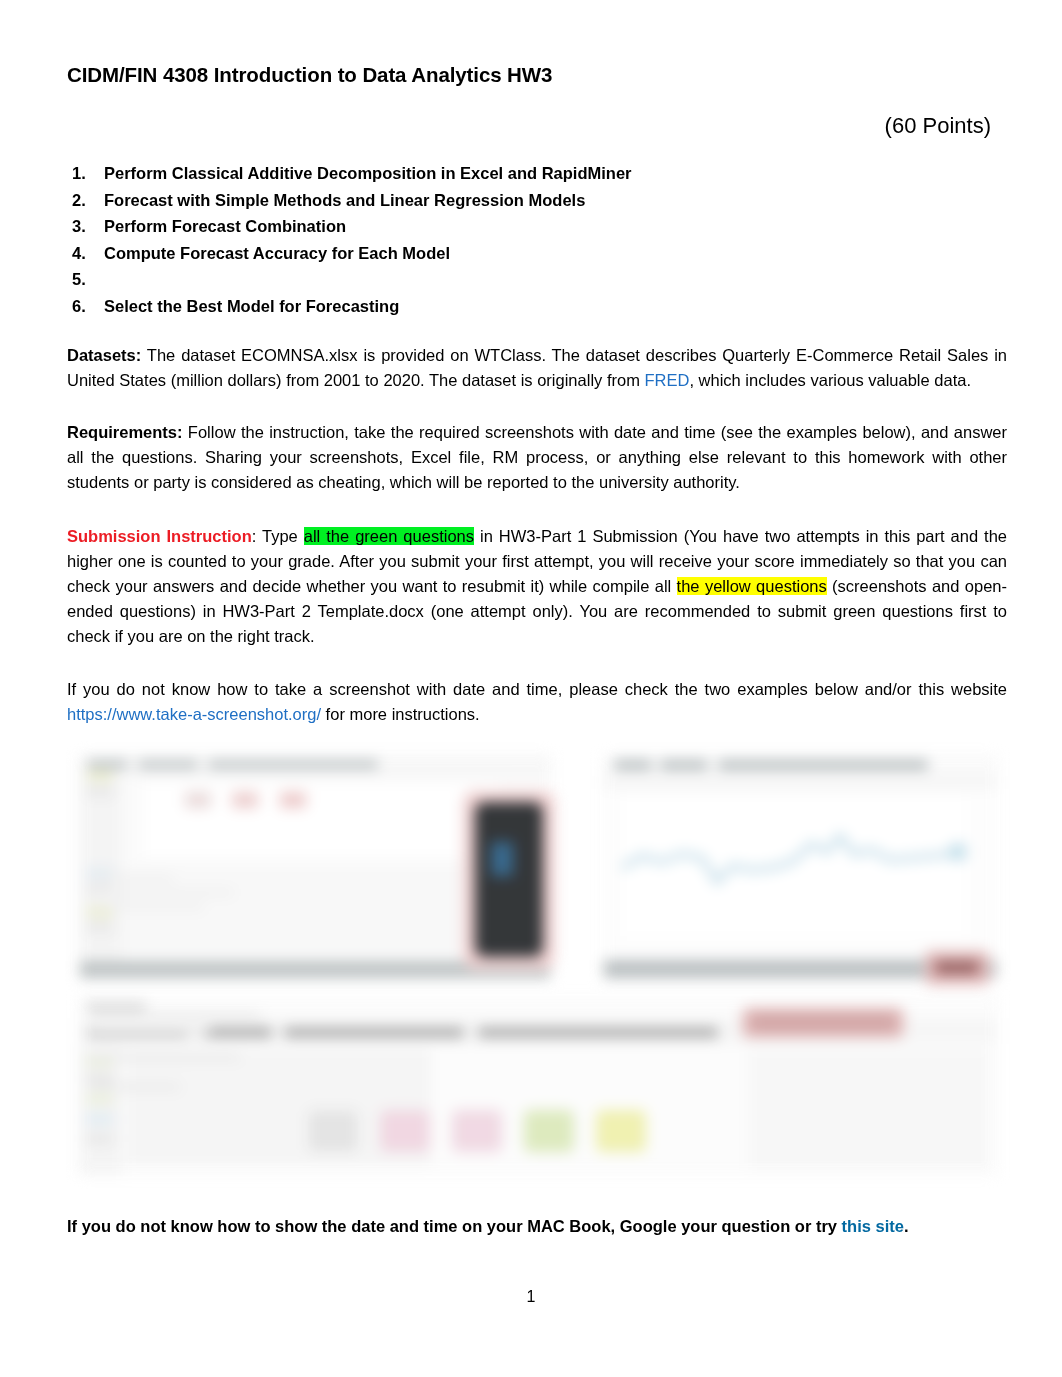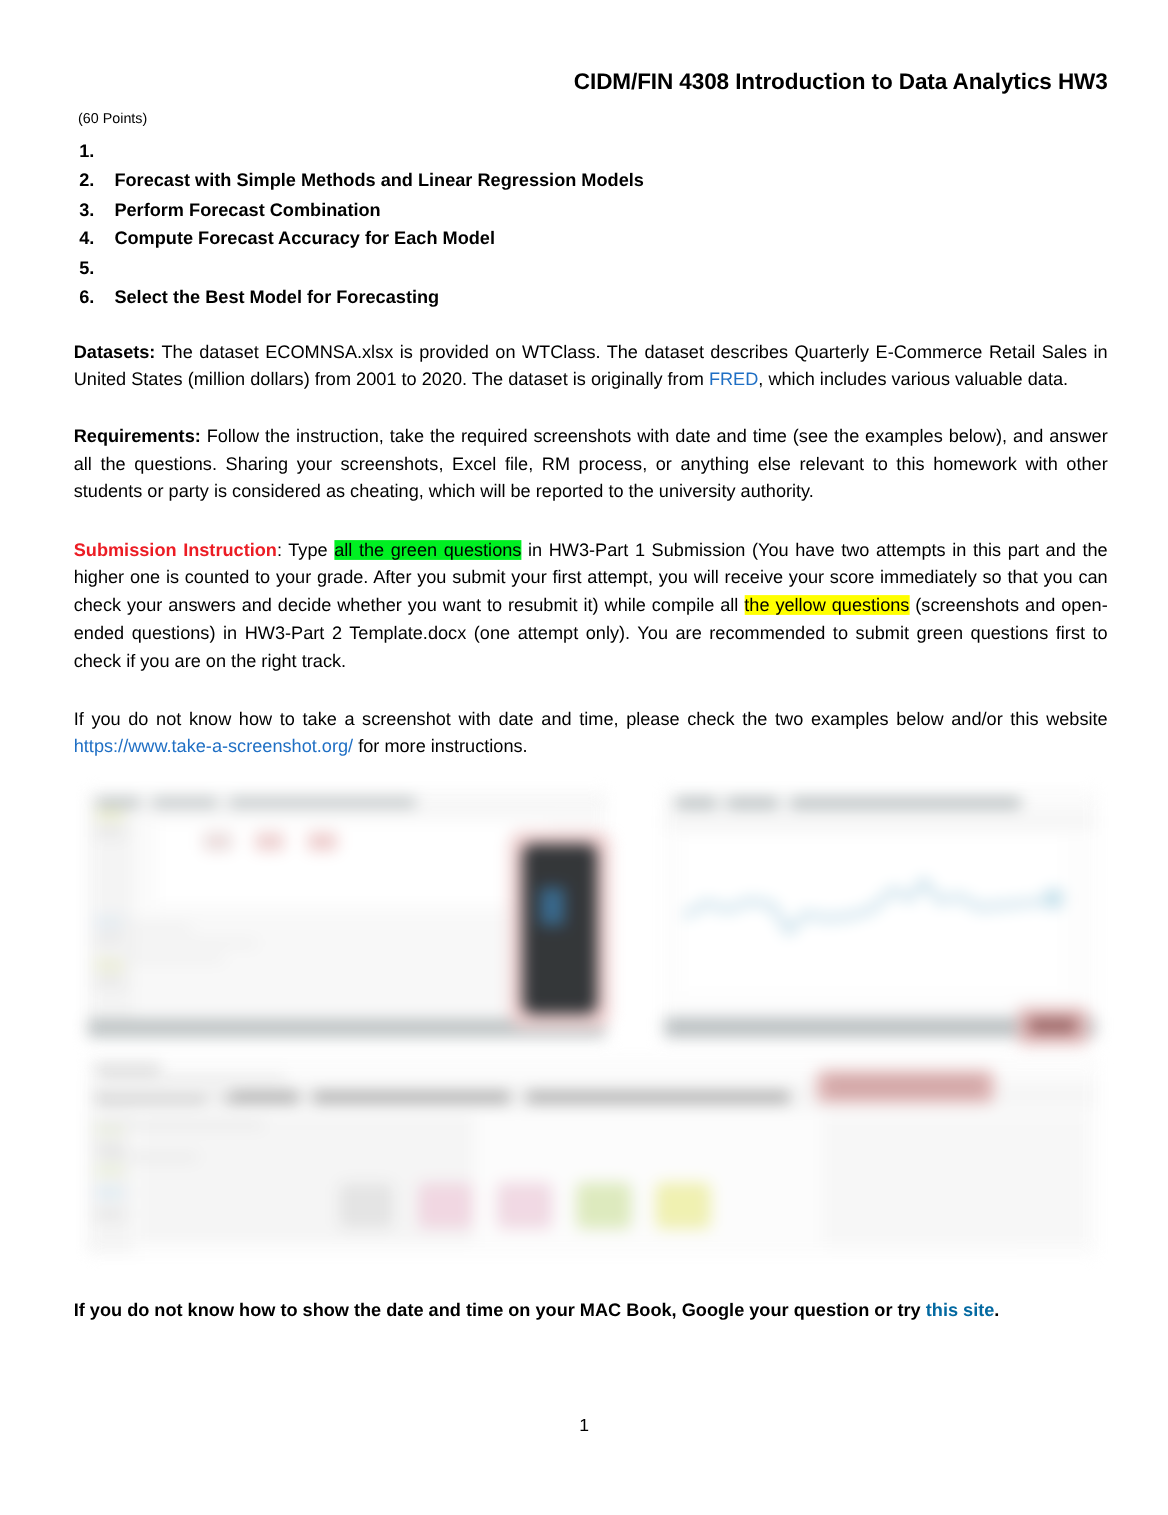--- a/index.html
+++ b/index.html
@@ -21,32 +21,32 @@
   }
   .content {
     position: absolute;
     left: 67px;
     top: 0;
     width: 940px;
   }
 
   
   .doc-title {
-    text-align: right;
+    text-align: left;
     font-size: 20.5px;
     font-weight: bold;
     letter-spacing: -0.1px;
     margin: 0;
     padding-top: 62px;
     line-height: 1.25;
   }
   .doc-points {
-    text-align: left;
-    font-size: 13px;
-    margin: 4px;
+    text-align: right;
+    font-size: 22px;
+    margin: 16px;
     padding-top: 8px;
     line-height: 1.25;
   }
 
   
   .lo-heading {
     font-size: 16.5px;
     font-weight: bold;
     margin: 0;
     padding-top: 11px;
@@ -181,20 +181,21 @@
 <div class="page">
   <div class="content">
 
     <h1 class="doc-title">CIDM/FIN 4308 Introduction to Data Analytics HW3</h1>
     <p class="doc-points">(60 Points)</p>
 
 
     <ol class="lo-list">
       <li>
         <span class="num">1.</span>
+        <span>Perform Classical Additive Decomposition in Excel and RapidMiner</span>
       </li>
       <li>
         <span class="num">2.</span>
         <span>Forecast with Simple Methods and Linear Regression Models</span>
       </li>
       <li>
         <span class="num">3.</span>
         <span>Perform Forecast Combination</span>
       </li>
       <li>

